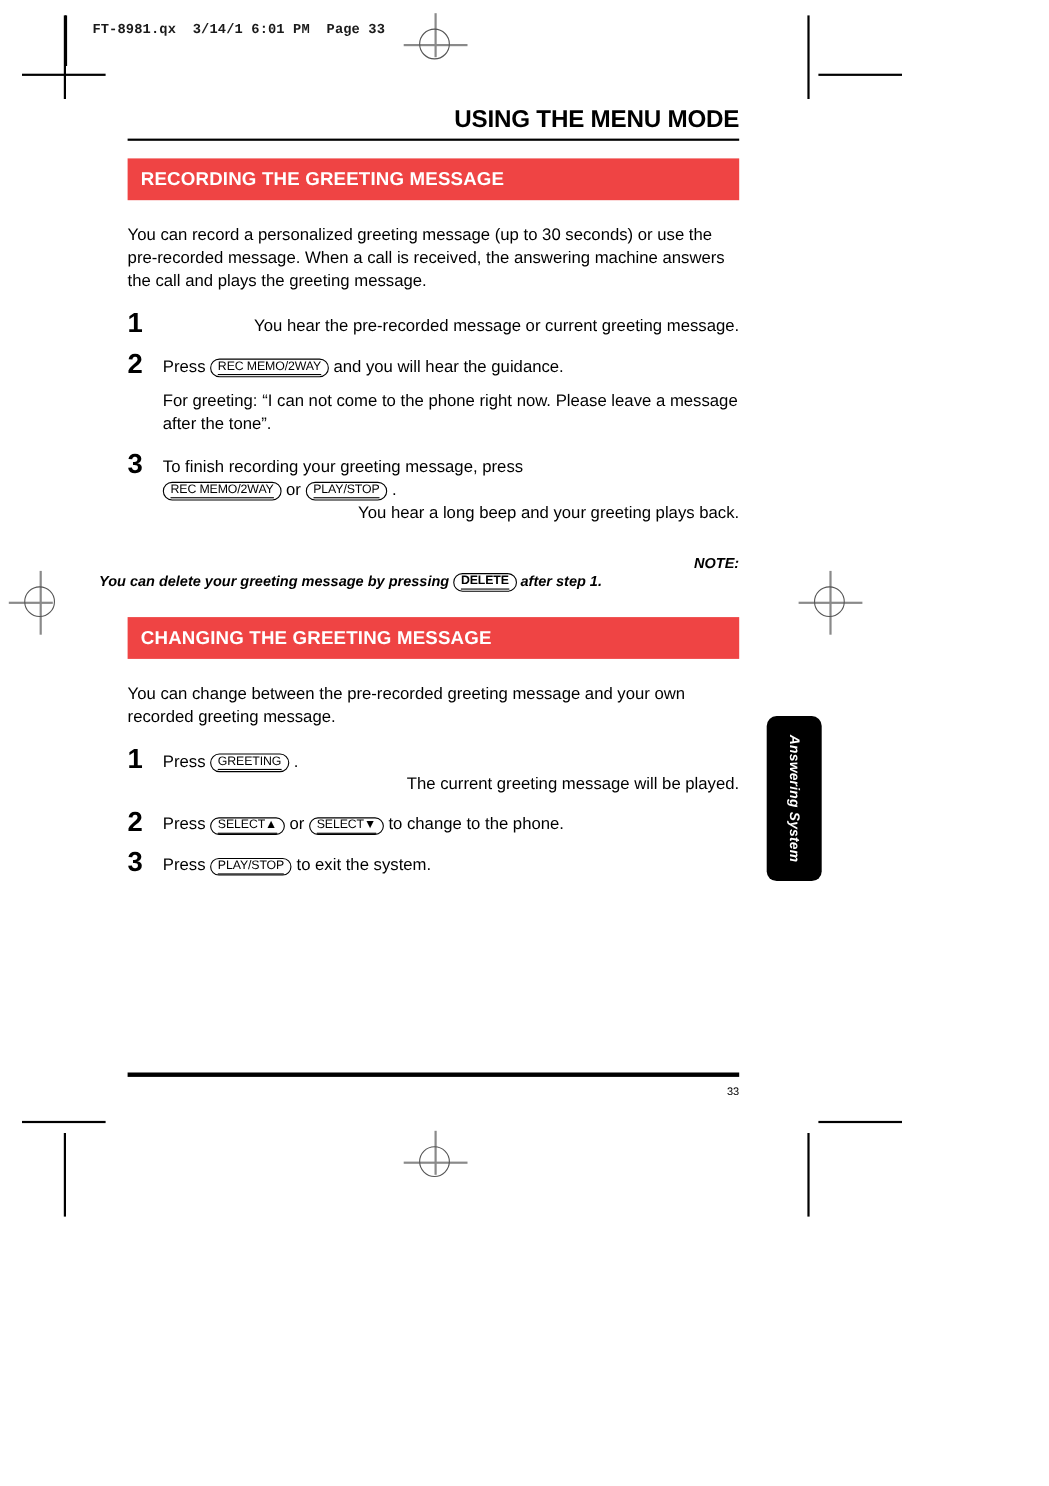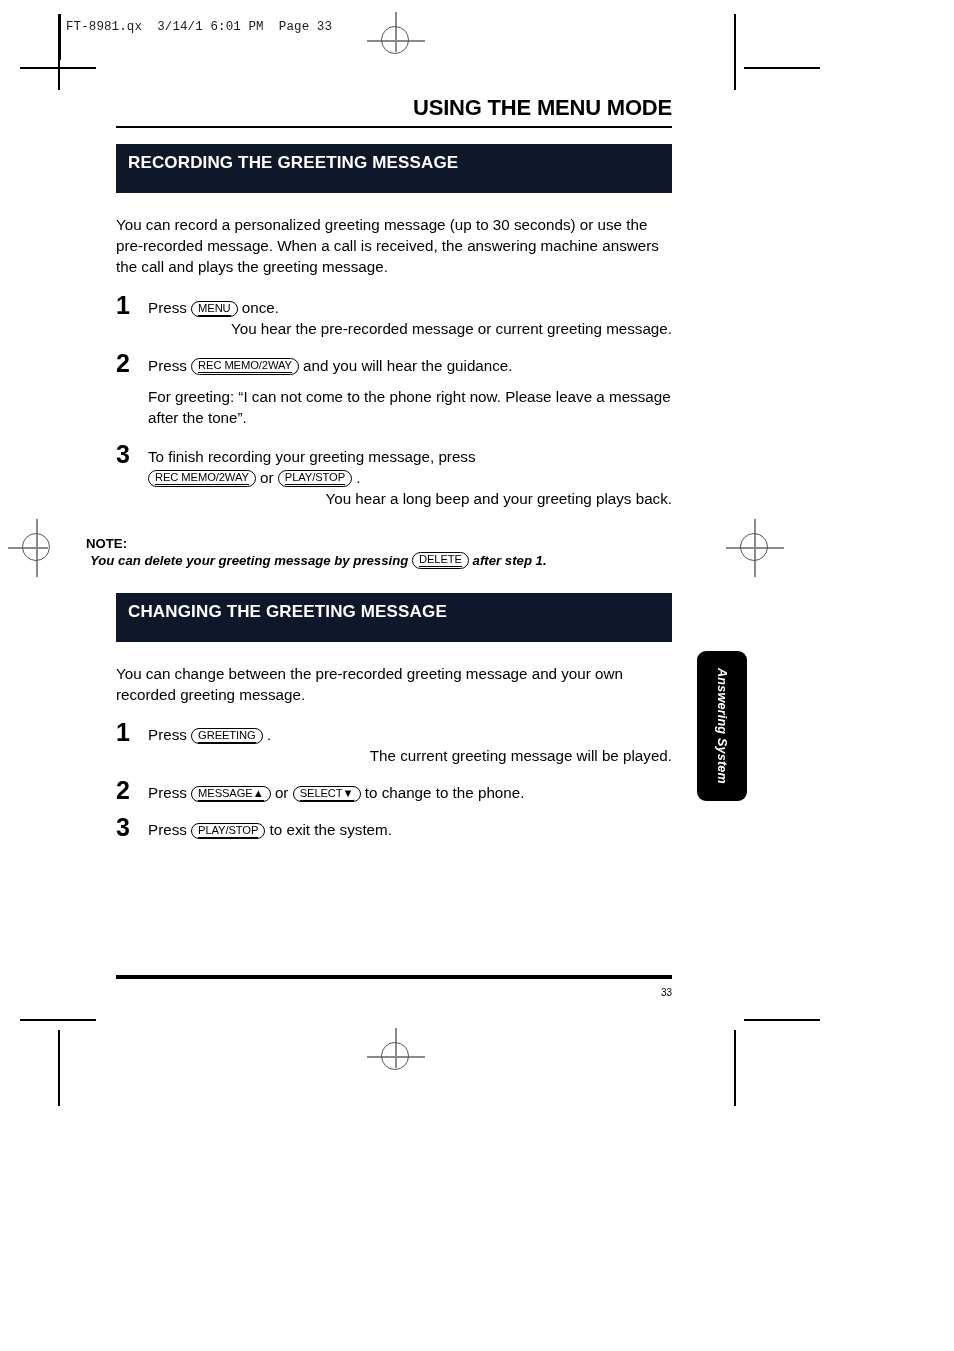--- a/index.html
+++ b/index.html
@@ -45,27 +45,28 @@
     left: 28px; top: 0;
     width: 1.5px; height: 58px;
     background: #8a8a8a;
   }
   .reg-mark.clip-right .cross-h { width: 40px; }
   .reg-mark.clip-bottom .cross-v { height: 40px; }
 
   
   .slug {
     position: absolute;
-    left: 66px;
+    left: 84px;
     top: 20px;
     font-family: "Liberation Mono", "DejaVu Sans Mono", monospace;
     font-size: 12.5px;
     letter-spacing: 0.1px;
     color: #1a1a1a;
     white-space: pre;
+    font-weight: bold;
   }
   .slug-rule {
     position: absolute;
     left: 59px;
     top: 14px;
     width: 2px;
     height: 46px;
     background: #000;
   }
 
@@ -95,26 +96,26 @@
     font-family: "Liberation Sans", sans-serif;
   }
   .title-rule {
     height: 2px;
     background: #000;
     width: 100%;
     margin-bottom: 16px;
   }
 
   .section-bar {
-    background: #0f172a;
+    background: #ef4444;
     color: #ffffff;
     font-size: 17px;
     font-weight: bold;
     letter-spacing: 0.15px;
-    padding: 9px 0 20px 12px;
+    padding: 9px 0 9px 12px;
     margin-bottom: 22px;
     box-sizing: border-box;
   }
 
   .para {
     font-size: 15.2px;
     line-height: 1.38;
     margin: 0 0 20px 0;
   }
 
@@ -167,32 +168,34 @@
   }
 
   
   .note {
     margin: 26px 0 22px 0;
     padding-left: 0;
   }
   .note .note-label {
     font-size: 13.2px;
     font-weight: bold;
+    font-style: italic;
     display: block;
     margin-left: -30px;
+    text-align: right;
   }
   .note .note-text {
     font-size: 13.2px;
     font-weight: bold;
     font-style: italic;
     display: block;
     margin-left: -26px;
     line-height: 1.5;
   }
-  .note .key { font-style: normal; font-weight: normal; }
+  .note .key { font-style: normal; font-weight: bold; }
 
   
   .footer {
     position: absolute;
     left: 116px;
     top: 975px;
     width: 556px;
   }
   .footer-rule {
     height: 3.5px;
@@ -273,25 +276,20 @@
 
     <div class="doc-title">USING THE MENU MODE</div>
     <div class="title-rule"></div>
 
     <div class="section-bar">RECORDING THE GREETING MESSAGE</div>
 
     <p class="para">You can record a personalized greeting message (up to 30 seconds) or use the pre-recorded message. When a call is received, the answering machine answers the call and plays the greeting message.</p>
 
     <div class="step">
       <span class="num">1</span>
-      <span class="line">
-        <span>Press</span>
-        <span class="key"><span class="inner">MENU</span></span>
-        <span>once.</span>
-      </span>
       <span class="sub">You hear the pre-recorded message or current greeting message.</span>
     </div>
 
     <div class="step step-tight">
       <span class="num">2</span>
       <span class="line">
         <span>Press</span>
         <span class="key"><span class="inner">REC MEMO/2WAY</span></span>
         <span>and you will hear the guidance.</span>
       </span>
@@ -334,21 +332,21 @@
         <span class="key"><span class="inner">GREETING</span></span>
         <span>.</span>
       </span>
       <span class="sub">The current greeting message will be played.</span>
     </div>
 
     <div class="step">
       <span class="num">2</span>
       <span class="line">
         <span>Press</span>
-        <span class="key"><span class="inner">MESSAGE▲</span></span>
+        <span class="key"><span class="inner">SELECT▲</span></span>
         <span>or</span>
         <span class="key"><span class="inner">SELECT▼</span></span>
         <span>to change to the phone.</span>
       </span>
     </div>
 
     <div class="step">
       <span class="num">3</span>
       <span class="line">
         <span>Press</span>

